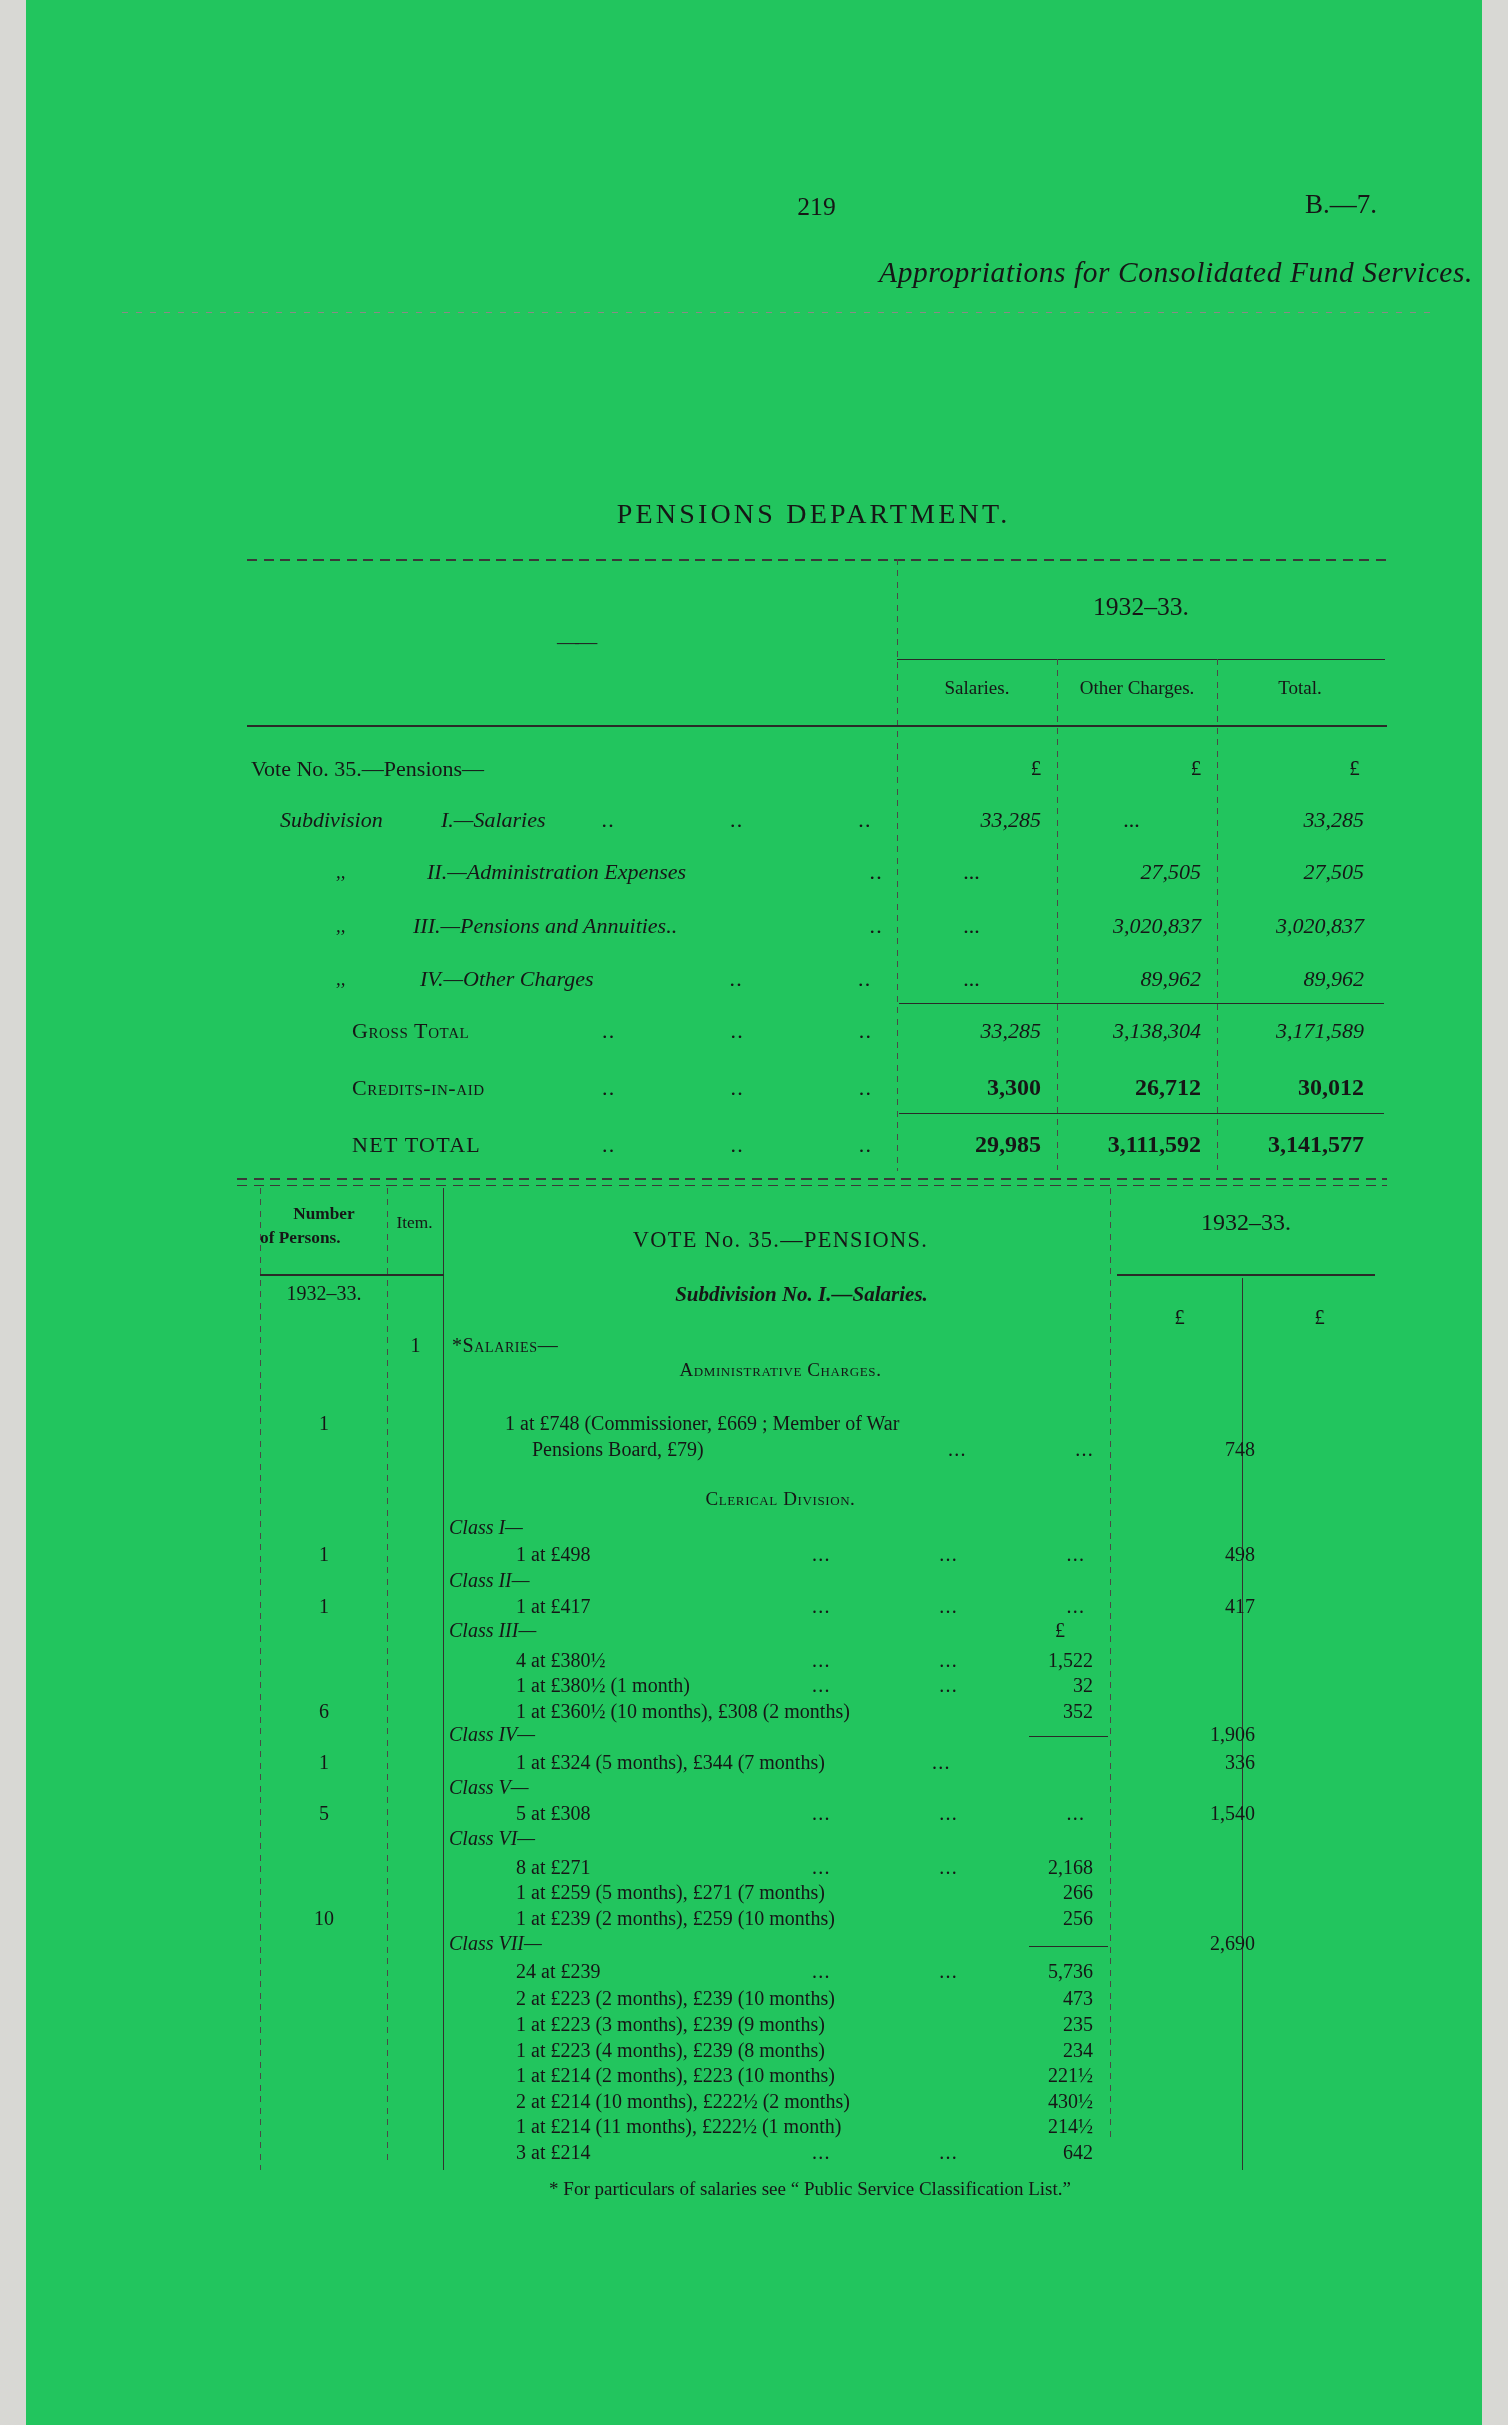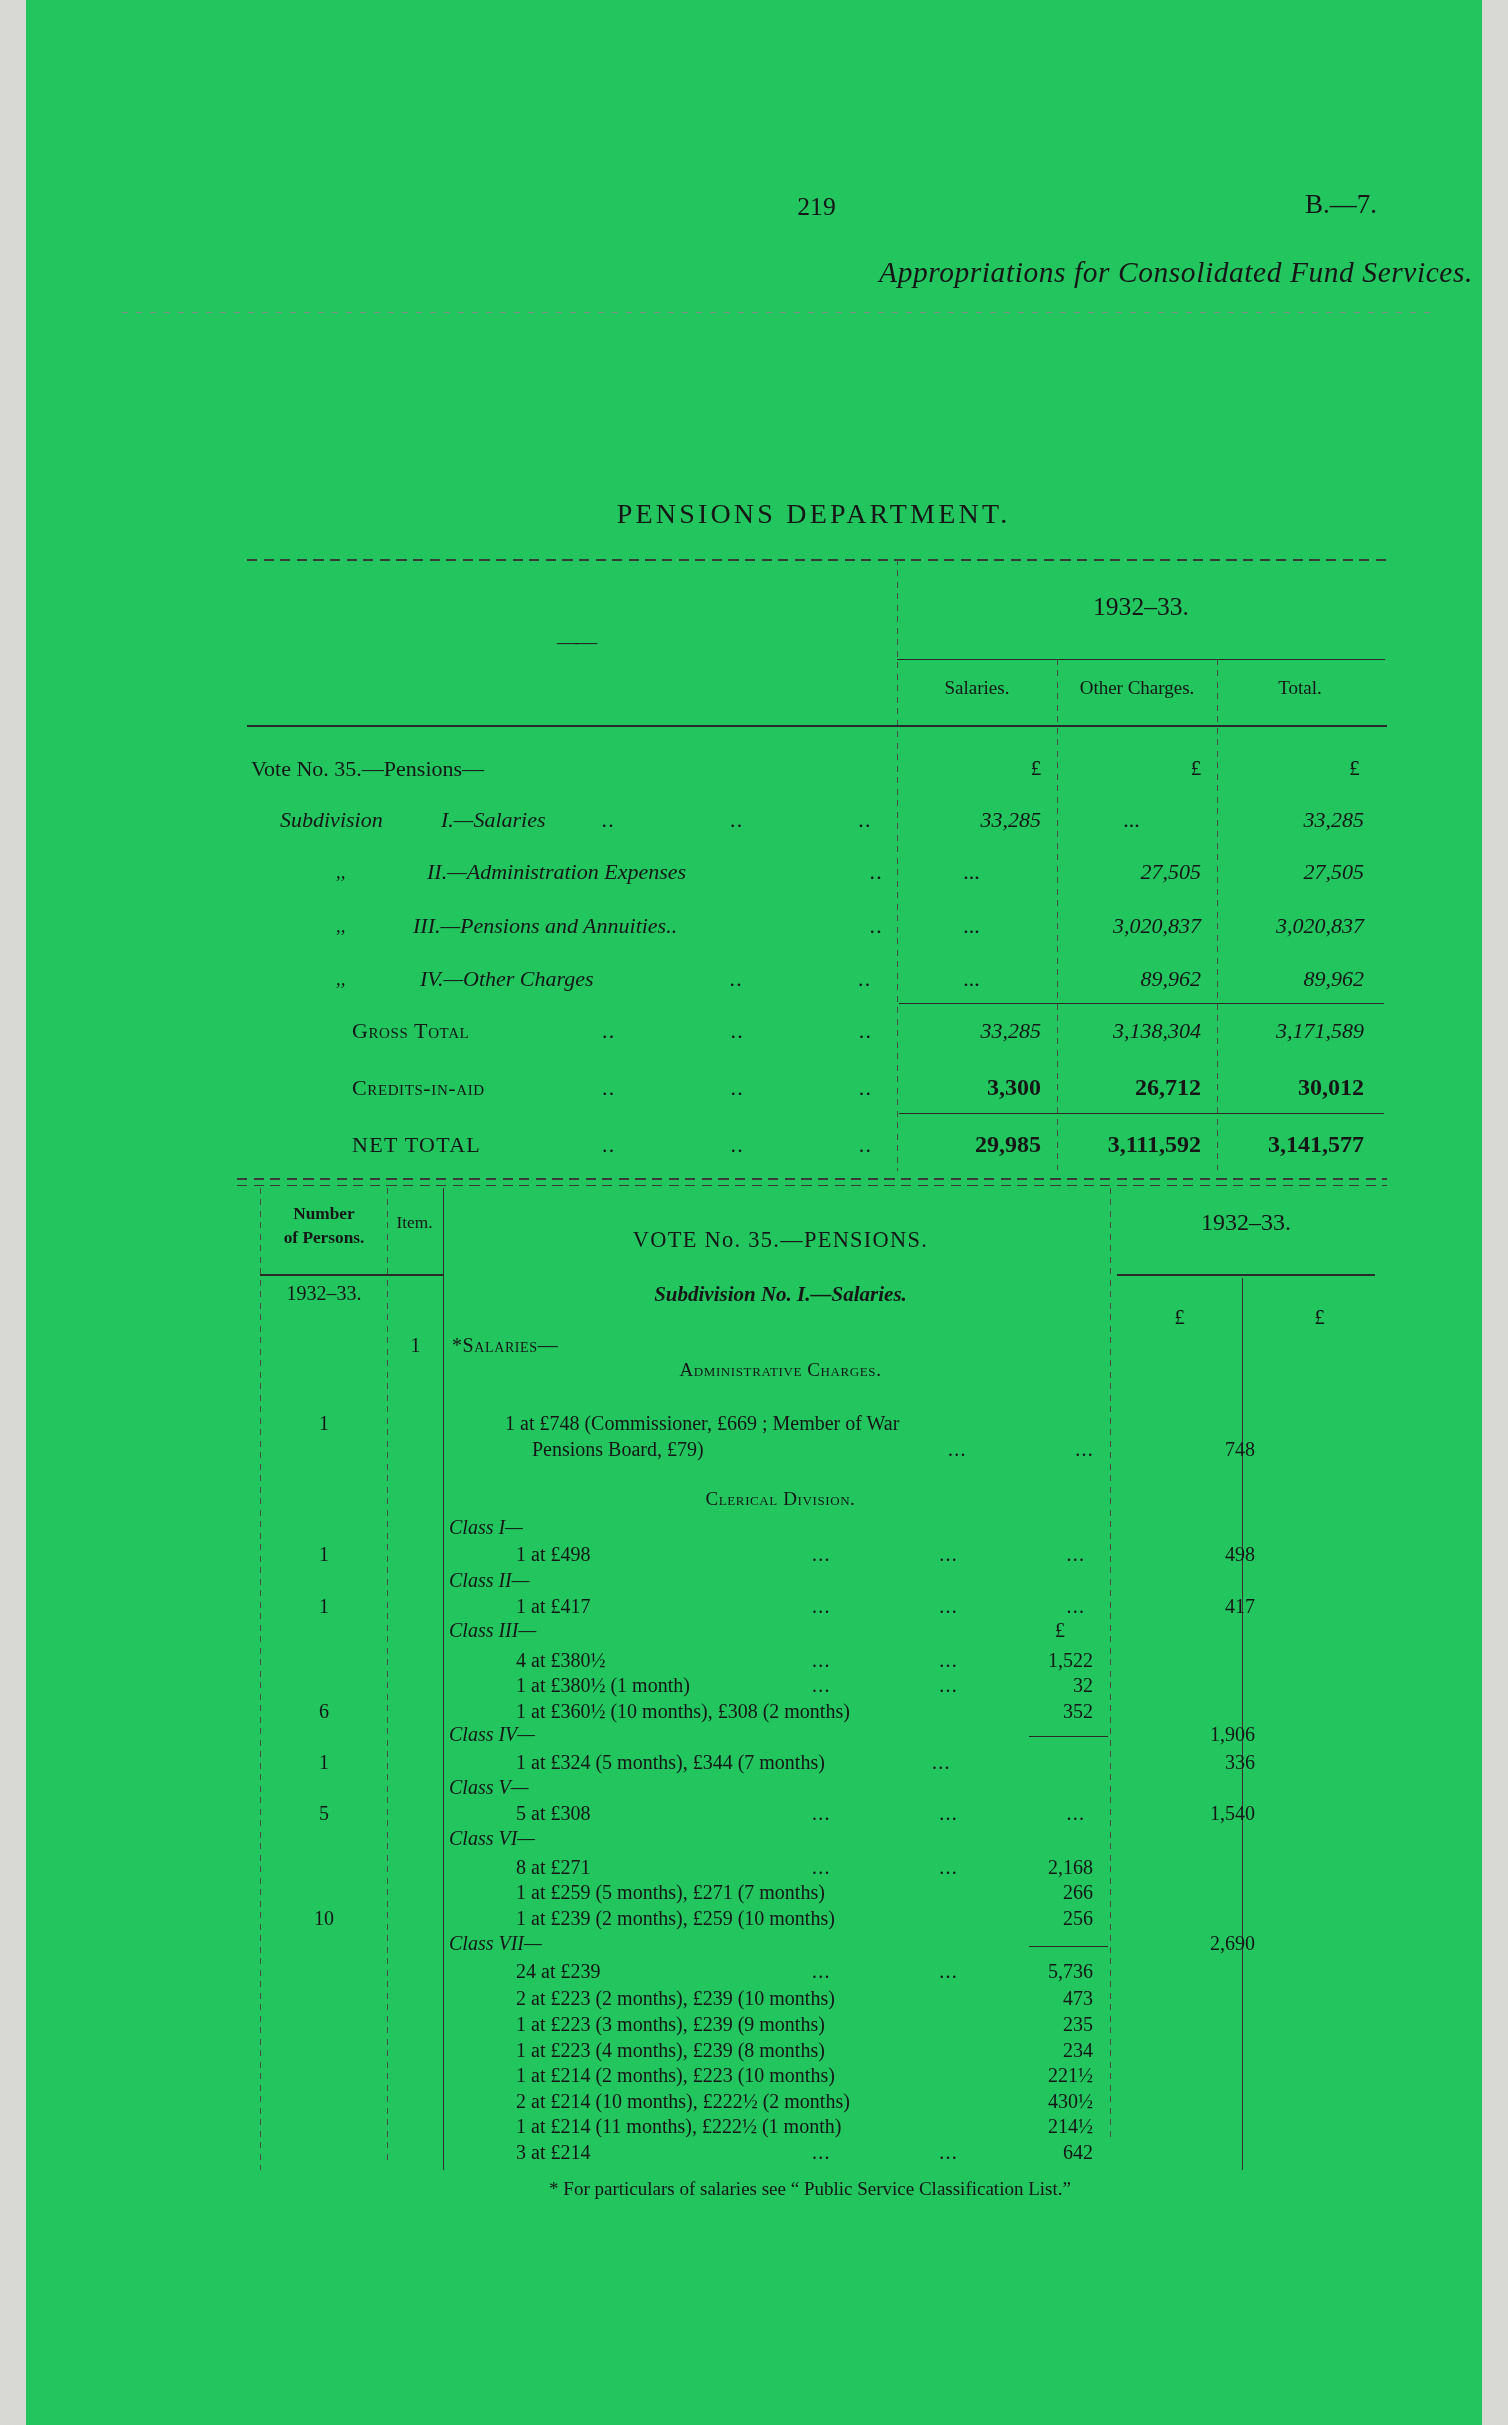--- a/index.html
+++ b/index.html
@@ -161,26 +161,26 @@
     <div class="vl" style="left:417px;top:1188px;height:982px;width:1.3px;"></div>
     <div class="vl dot" style="left:1084px;top:1188px;height:953px;"></div>
     <div class="vl" style="left:1216px;top:1278px;height:892px;width:1.3px;"></div>
 
     <div class="hl" style="left:234px;top:1274px;width:184px;"></div>
     <div class="hl" style="left:1091px;top:1274px;width:258px;"></div>
     <div class="hl thin" style="left:1003px;top:1736px;width:79px;"></div>
     <div class="hl thin" style="left:1003px;top:1946px;width:79px;"></div>
 
     <div class="abs b" style="left:234px;top:1202px;width:128px;text-align:center;font-size:17.3px;line-height:24px;">Number</div>
-    <div class="abs b" style="left:234px;top:1226px;width:128px;text-align:center;font-size:17.3px;line-height:24px;font-family:Liberation Serif, serif;">of Persons.</div>
+    <div class="abs b" style="left:234px;top:1226px;width:128px;font-size:17.3px;line-height:24px;font-family:Liberation Serif, serif;">of Persons.</div>
     <div class="abs" style="left:358px;top:1213px;width:61px;text-align:center;font-size:17.3px;">Item.</div>
     <div class="abs" style="left:417px;top:1227px;width:675px;text-align:center;font-size:22.4px;letter-spacing:1.3px;">VOTE No. 35.—PENSIONS.</div>
     <div class="abs" style="left:1091px;top:1209px;width:258px;text-align:center;font-size:24px;">1932–33.</div>
     <div class="abs" style="left:234px;top:1282px;width:128px;text-align:center;font-size:20px;">1932–33.</div>
-    <div class="abs it b" style="left:417px;top:1282px;width:675px;text-align:center;font-size:21px;">Subdivision No. I.—Salaries.</div>
+    <div class="abs it b" style="left:417px;top:1282px;width:675px;text-align:center;font-size:21px;padding-left:21px;">Subdivision No. I.—Salaries.</div>
     <div class="abs" style="left:1099px;top:1306px;width:109px;text-align:center;font-size:20.5px;">£</div>
     <div class="abs" style="left:1236px;top:1306px;width:115px;text-align:center;font-size:20.5px;">£</div>
 
     <div class="t2r" style="top:1333px;">
       <span class="t2c ci">1</span>
       <span class="t2c sc" style="left:426px;font-size:20px;">*Salaries—</span>
     </div>
     <div class="abs sc" style="left:417px;top:1359px;width:675px;text-align:center;font-size:19px;">Administrative Charges.</div>
 
     <div class="t2r" style="top:1411px;">

